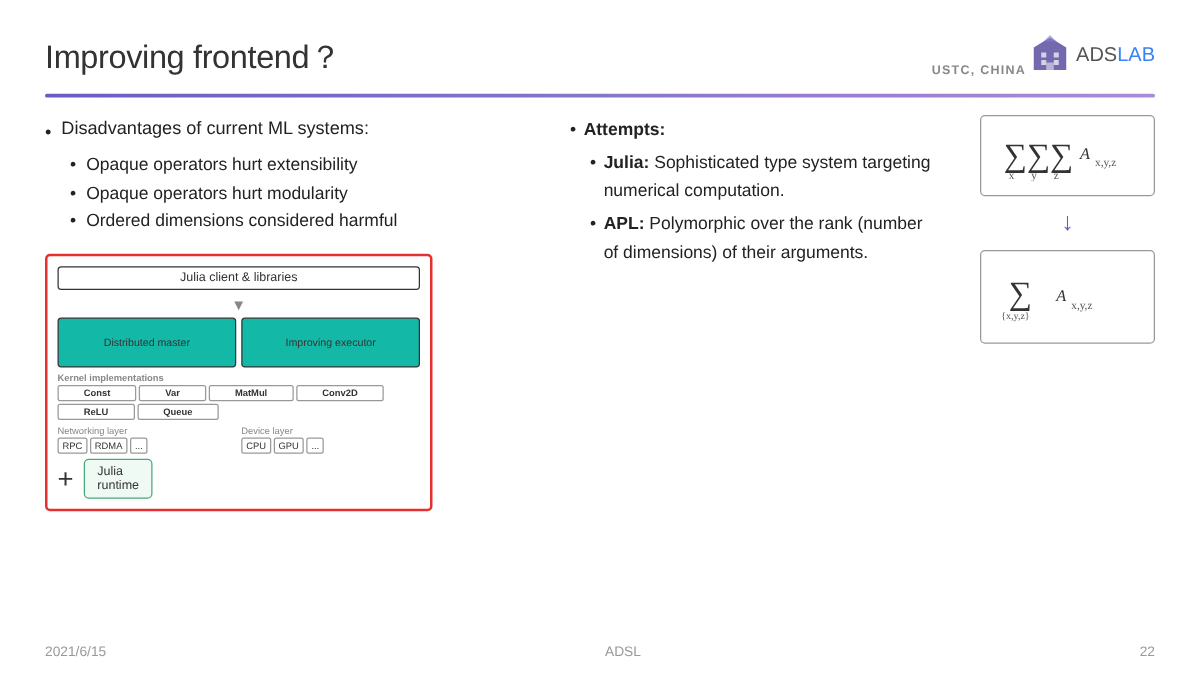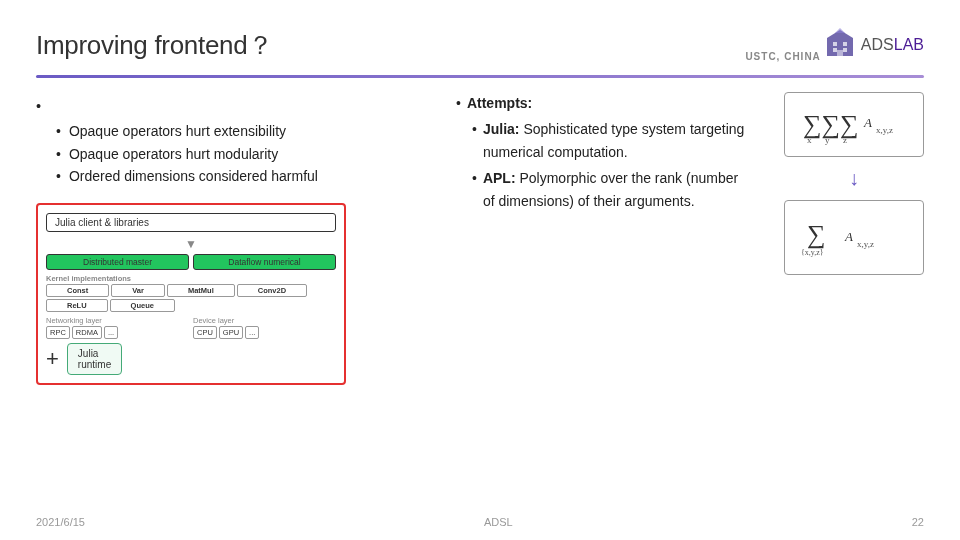--- a/index.html
+++ b/index.html
@@ -53,21 +53,21 @@
       align-items: center;
       gap: 4px;
     }
 
     .logo-icon {
       width: 34px;
       height: 34px;
     }
 
     .logo-ads { color: #555; }
-    .logo-lab { color: #4c1d95; }
+    .logo-lab { color: #3b82f6; }
 
     
     .title-underline {
       height: 3px;
       background: linear-gradient(to right, #6b5bc4, #a78dd6);
       width: 100%;
       margin-bottom: 14px;
       border-radius: 2px;
     }
 
@@ -122,21 +122,21 @@
       padding: 8px;
       width: 310px;
       background: #fff;
       font-size: 9px;
     }
 
     .arch-top-box {
       border: 1px solid #333;
       border-radius: 3px;
       padding: 3px 8px;
-      text-align: left;
+      text-align: center;
       margin-bottom: 5px;
       font-size: 10px;
       color: #333;
       background: #fff;
     }
 
     .arch-arrow-down {
       text-align: center;
       color: #888;
       font-size: 12px;
@@ -146,25 +146,25 @@
     .arch-mid-row {
       display: flex;
       gap: 4px;
       margin-bottom: 4px;
     }
 
     .arch-mid-box {
       flex: 1;
       border: 1px solid #333;
       border-radius: 3px;
-      padding: 2px 4px;
+      padding: 14px 4px;
       font-size: 8.5px;
       color: #333;
       text-align: center;
-      background: #22c55e;
+      background: #14b8a6;
     }
 
     .arch-kernel-row {
       margin-bottom: 4px;
       font-weight: bold;
     }
 
     .arch-kernel-label {
       font-size: 7.5px;
       color: #888;
@@ -321,20 +321,21 @@
 
   <div class="title-underline"></div>
 
   <div class="main-content">
 
     <div class="left-col">
 
       <div class="bullet-section">
         <div class="bullet-main">
           <span class="dot">•</span>
+          <span>Disadvantages of current ML systems:</span>
         </div>
         <div class="sub-bullets">
           <div class="sub-bullet">
             <span>•</span>
             <span>Opaque operators hurt extensibility</span>
           </div>
           <div class="sub-bullet">
             <span>•</span>
             <span>Opaque operators hurt modularity</span>
           </div>
@@ -352,21 +353,21 @@
             <span>Julia client &amp; libraries</span>
           </div>
 
           <div class="arch-arrow-down">▼</div>
 
           <div class="arch-mid-row">
             <div class="arch-mid-box">
               <span>Distributed master</span>
             </div>
             <div class="arch-mid-box">
-              <span>Dataflow numerical</span>
+              <span>Improving executor</span>
             </div>
           </div>
 
           <div class="arch-kernel-row">
             <div class="arch-kernel-label">Kernel implementations</div>
             <div class="arch-kernel-boxes">
               <div class="arch-kernel-box">Const</div>
               <div class="arch-kernel-box">Var</div>
               <div class="arch-kernel-box">MatMul</div>
               <div class="arch-kernel-box">Conv2D</div>

